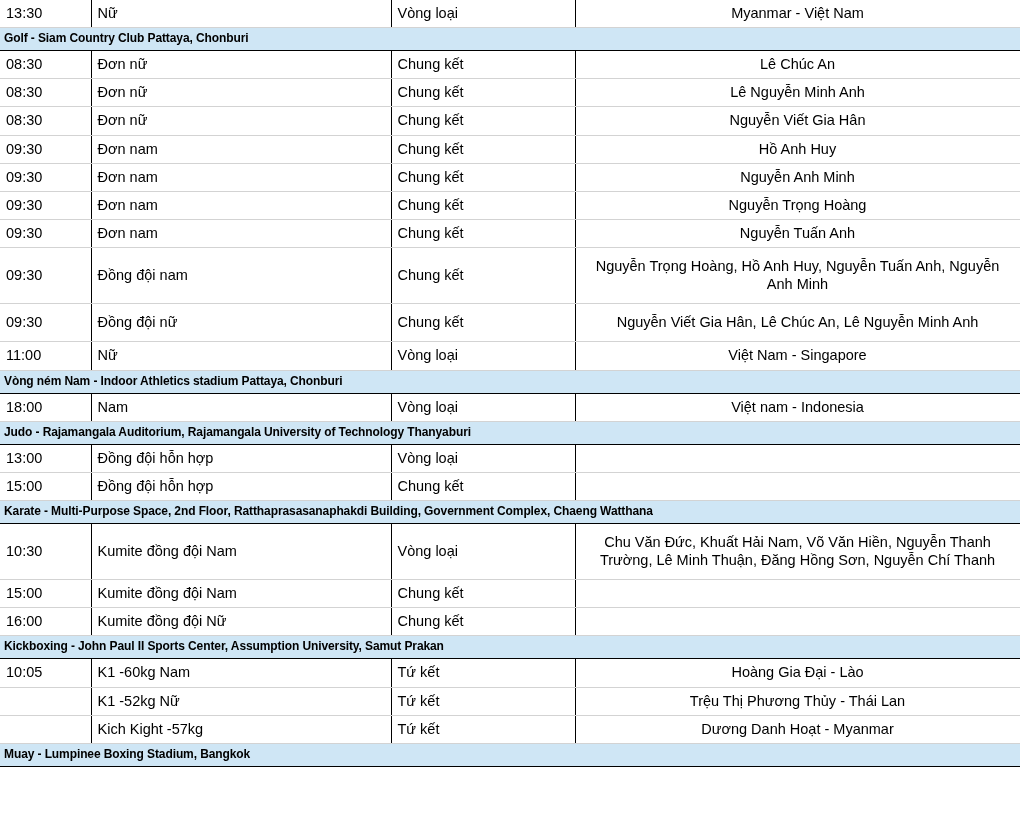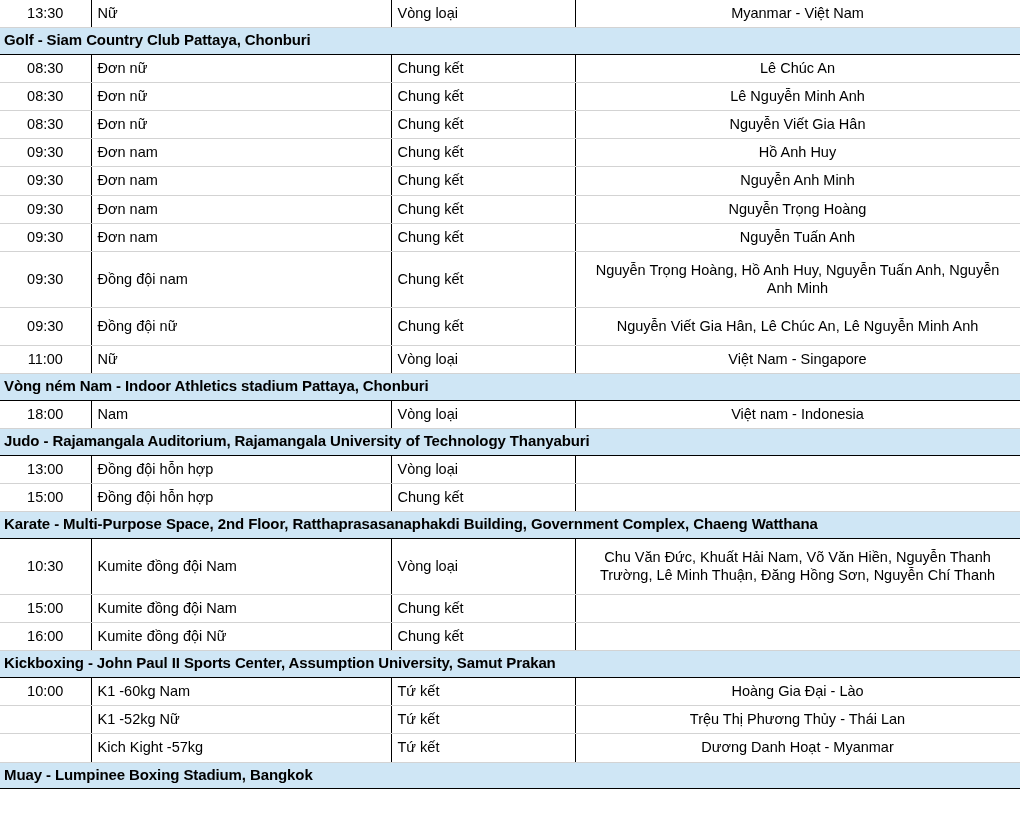--- a/index.html
+++ b/index.html
@@ -34,42 +34,41 @@
   table.schedule td {
     border-top: 1px solid #d3d3d3;
     border-bottom: 1px solid #d3d3d3;
     padding: 4px 6px 5px 6px;
     vertical-align: middle;
     background: #ffffff;
     word-wrap: break-word;
   }
   
   td.time {
-    text-align: center;
     border-right: 1.6px solid #000000;
     padding-right: 10px;
   }
   td.event {
     text-align: left;
     border-right: 1.6px solid #000000;
     margin-left: 12px;
   }
   td.round {
     border-right: 1.6px solid #000000;
   }
   td.names {
     text-align: center;
     border-right: 1.6px solid #000000;
   }
   tr.row:first-child td { border-top: none; }
 
   tr.section td.section-head {
     background: #cfe6f5;
     font-weight: bold;
-    font-size: 15px;
+    font-size: 12px;
     letter-spacing: -0.1px;
     padding: 3px 4px 4px 4px;
     border-top: 1.6px solid #000000;
     border-bottom: 1.6px solid #000000;
     border-right: none;
     text-align: left;
     white-space: nowrap;
     overflow: hidden;
   }
   tr.tall td { padding-top: 9px; padding-bottom: 10px; }
@@ -197,21 +196,21 @@
         <tr class="row">
           <td class="time">16:00</td>
           <td class="event">Kumite đồng đội Nữ</td>
           <td class="round">Chung kết</td>
           <td class="names"></td>
         </tr>
         <tr class="section">
           <td class="section-head" colspan="4">Kickboxing - John Paul II Sports Center, Assumption University, Samut Prakan</td>
         </tr>
         <tr class="row">
-          <td class="time">10:00</td>
+          <td class="time">10:05</td>
           <td class="event">K1 -60kg Nam</td>
           <td class="round">Tứ kết</td>
           <td class="names">Hoàng Gia Đại - Lào</td>
         </tr>
         <tr class="row">
           <td class="time"></td>
           <td class="event">K1 -52kg Nữ</td>
           <td class="round">Tứ kết</td>
           <td class="names">Trệu Thị Phương Thủy - Thái Lan</td>
         </tr>

